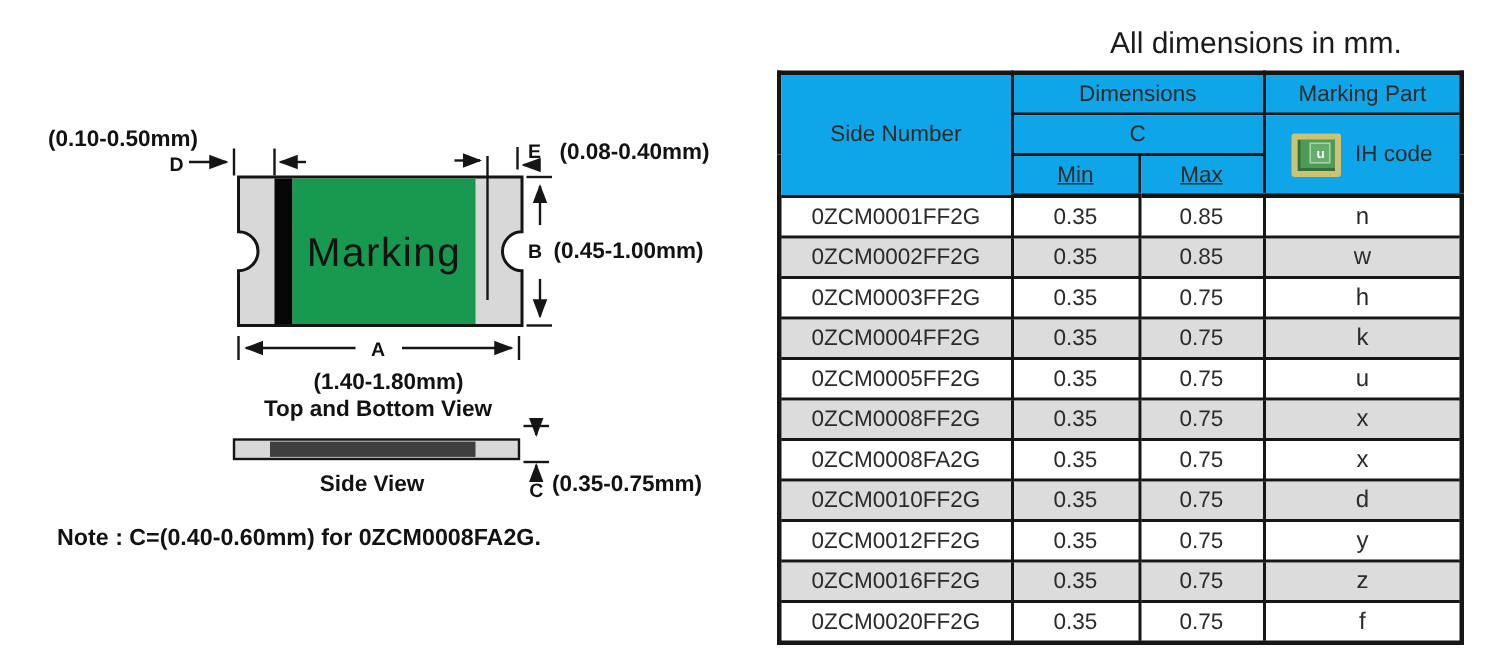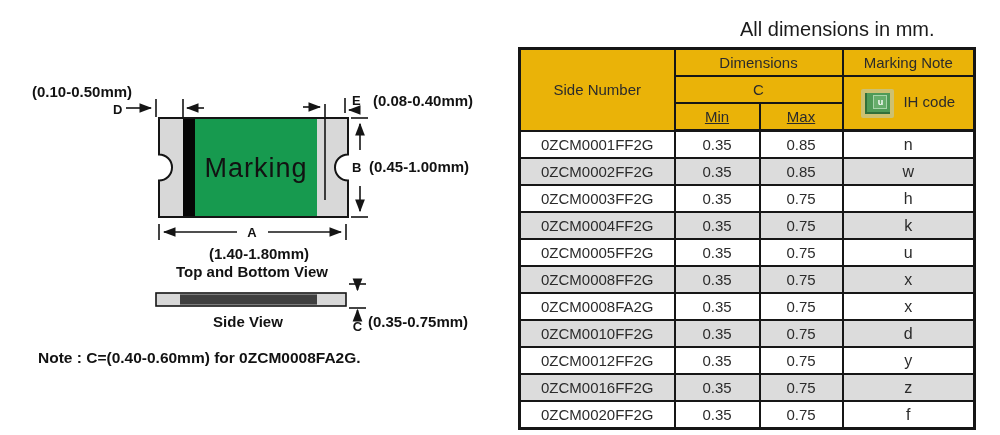--- a/index.html
+++ b/index.html
@@ -27,21 +27,21 @@
   .ptable{
     position:absolute;left:518px;top:47px;width:455px;
     border-collapse:collapse;table-layout:fixed;
     font-size:15px;color:#2b2b2b;
     border:3px solid #161616;
   }
   .ptable th,.ptable td{
     border:2px solid #161616;text-align:center;vertical-align:middle;
     font-weight:normal;padding:0;height:25px;overflow:hidden;white-space:nowrap;
   }
-  .ptable thead th{background:#eab308;}
+  .ptable thead th{background:#0ea5e9;}
   .ptable thead tr:last-child th{border-bottom:3px solid #161616;text-decoration:underline;}
   .ptable th.ih{border-bottom:3px solid #161616;}
   .ptable tbody tr.alt td{background:#dcdcdc;text-align:center;}
   .ptable td.code{font-size:16px;}
   
   .chip{
     display:inline-block;position:relative;vertical-align:middle;
     width:25px;height:21px;margin-right:9px;border-radius:2px;
     background:#4f9a57;border:4px solid #cdc172;
     box-shadow:inset 2px -2px 0 rgba(15,60,25,.45);
@@ -116,21 +116,21 @@
   <colgroup>
     <col style="width:155px">
       <col style="width:85px">
       <col style="width:83px">
       <col style="width:132px">
   </colgroup>
   <thead>
     <tr>
       <th rowspan="3">Side Number</th>
       <th colspan="2">Dimensions</th>
-      <th>Marking Note</th>
+      <th>Marking Part</th>
     </tr>
     <tr>
       <th colspan="2">C</th>
       <th rowspan="2" class="ih">
         <span class="chip"><span class="chip-u">u</span></span><span>IH code</span>
       </th>
     </tr>
     <tr>
       <th>Min</th>
       <th>Max</th>

